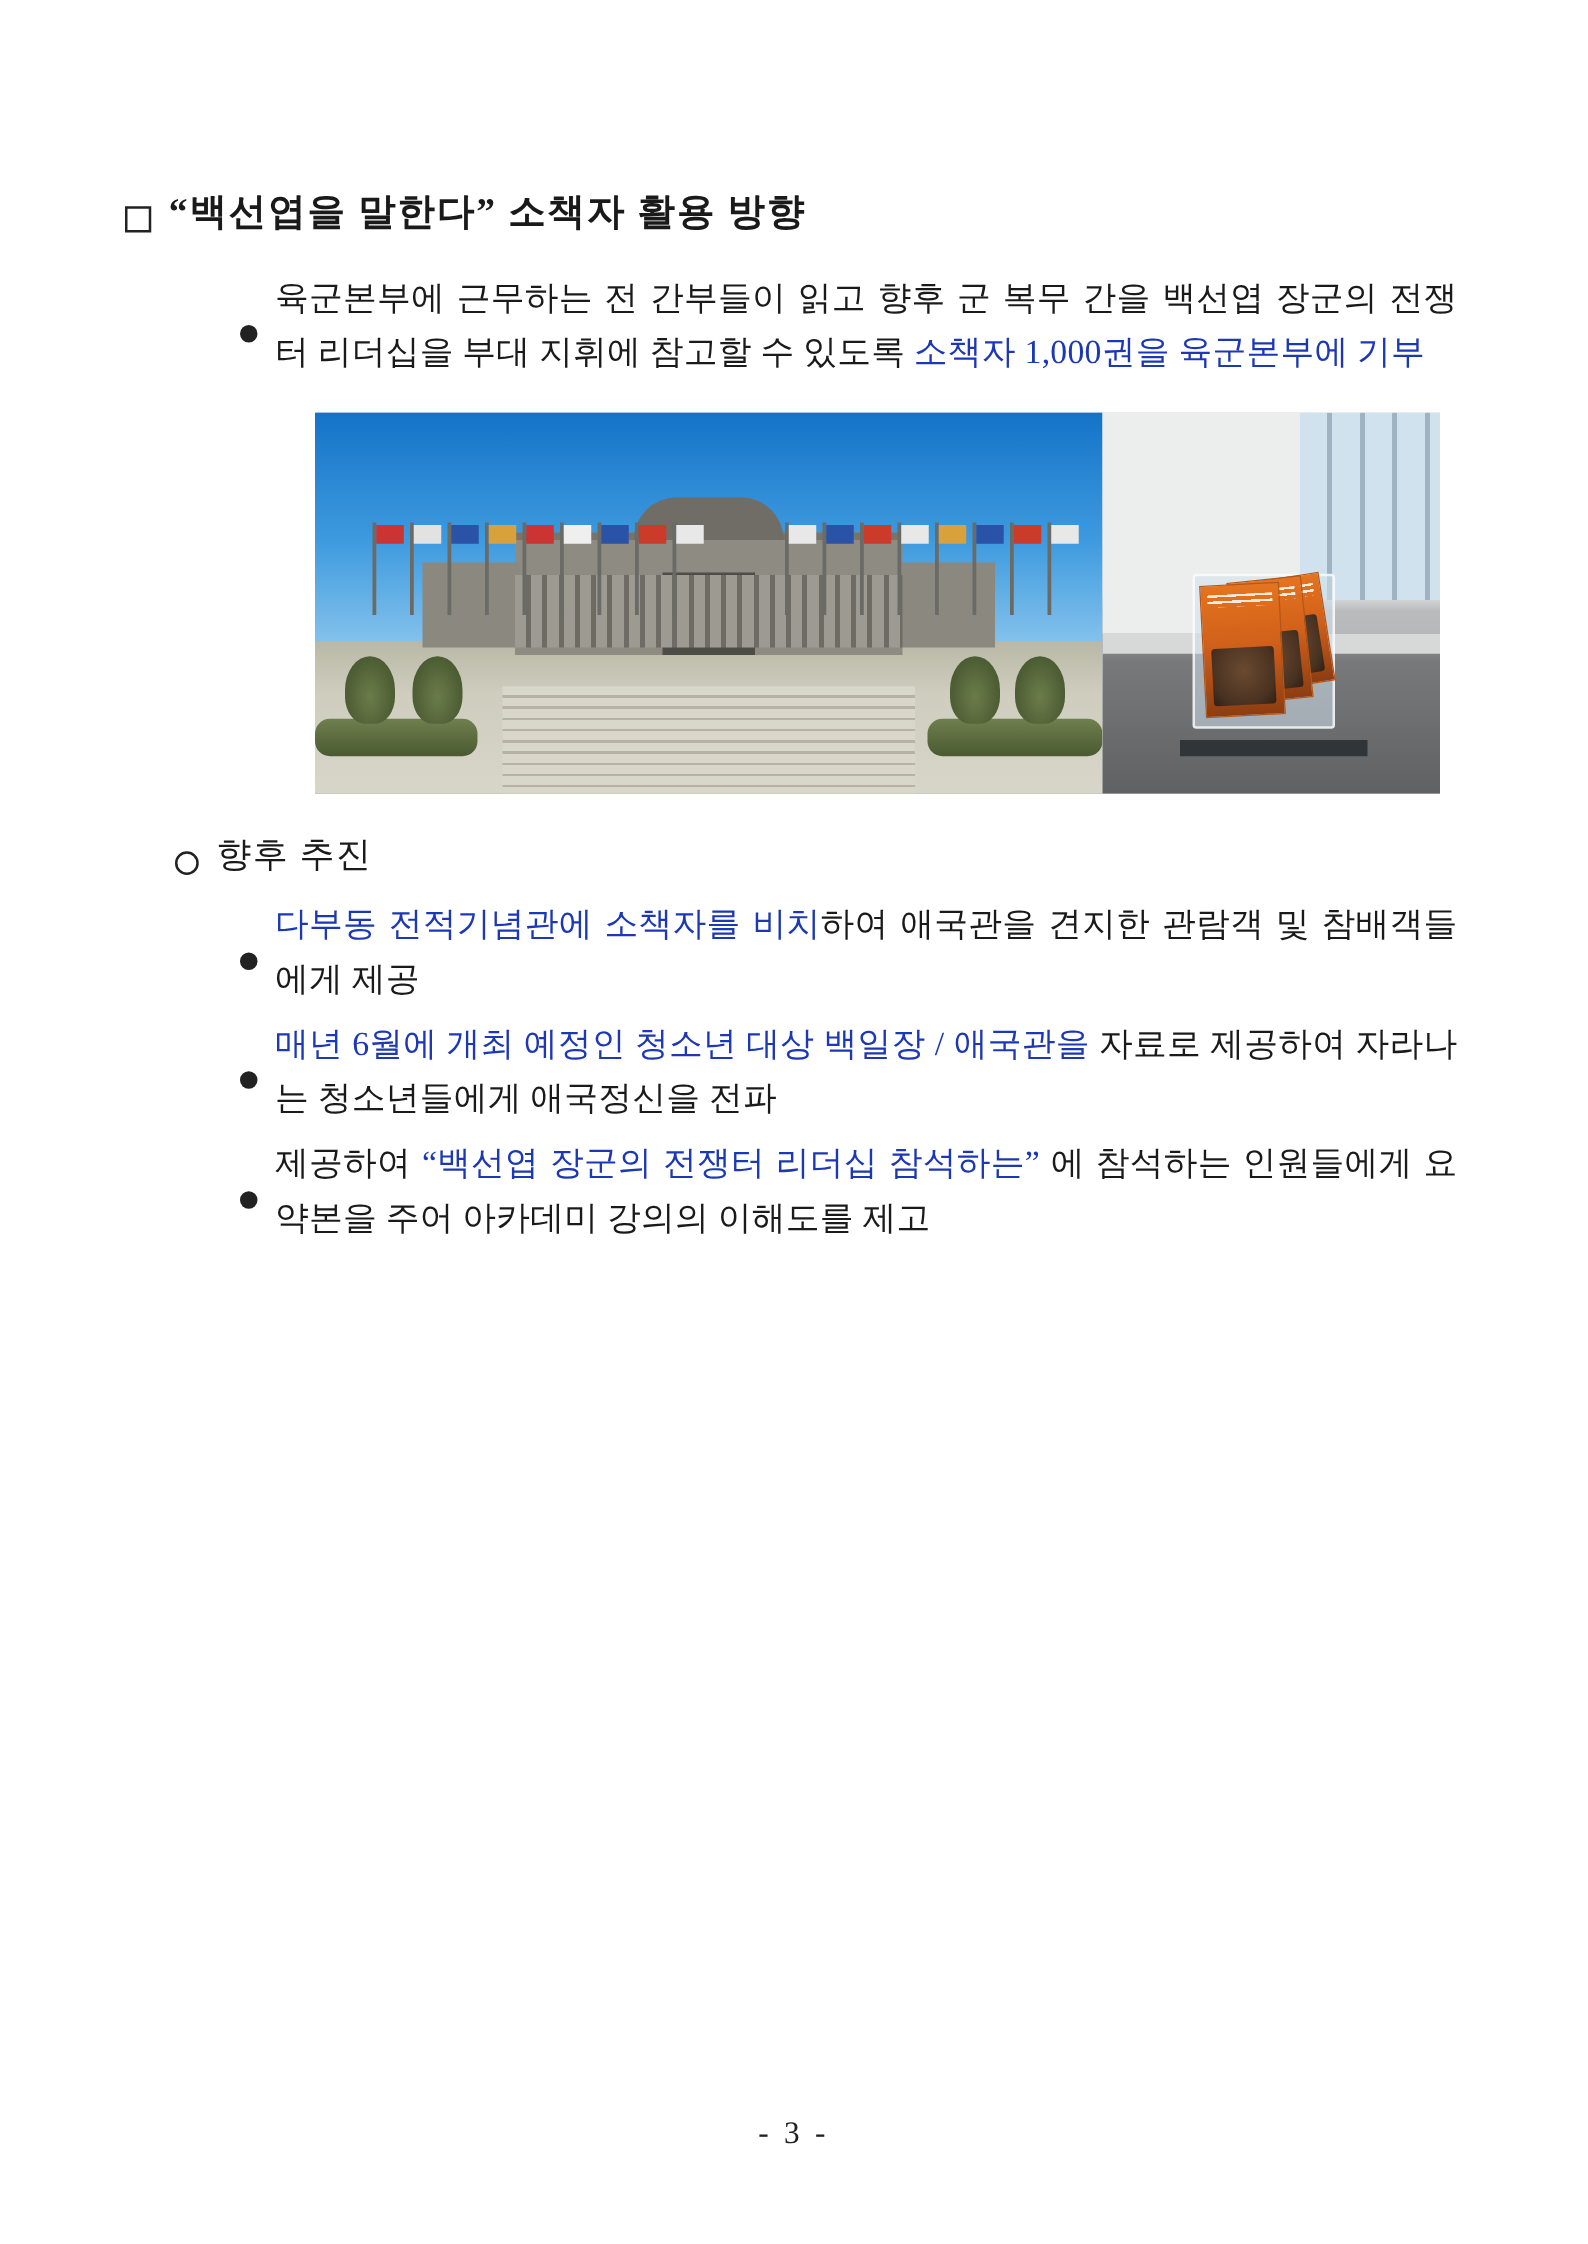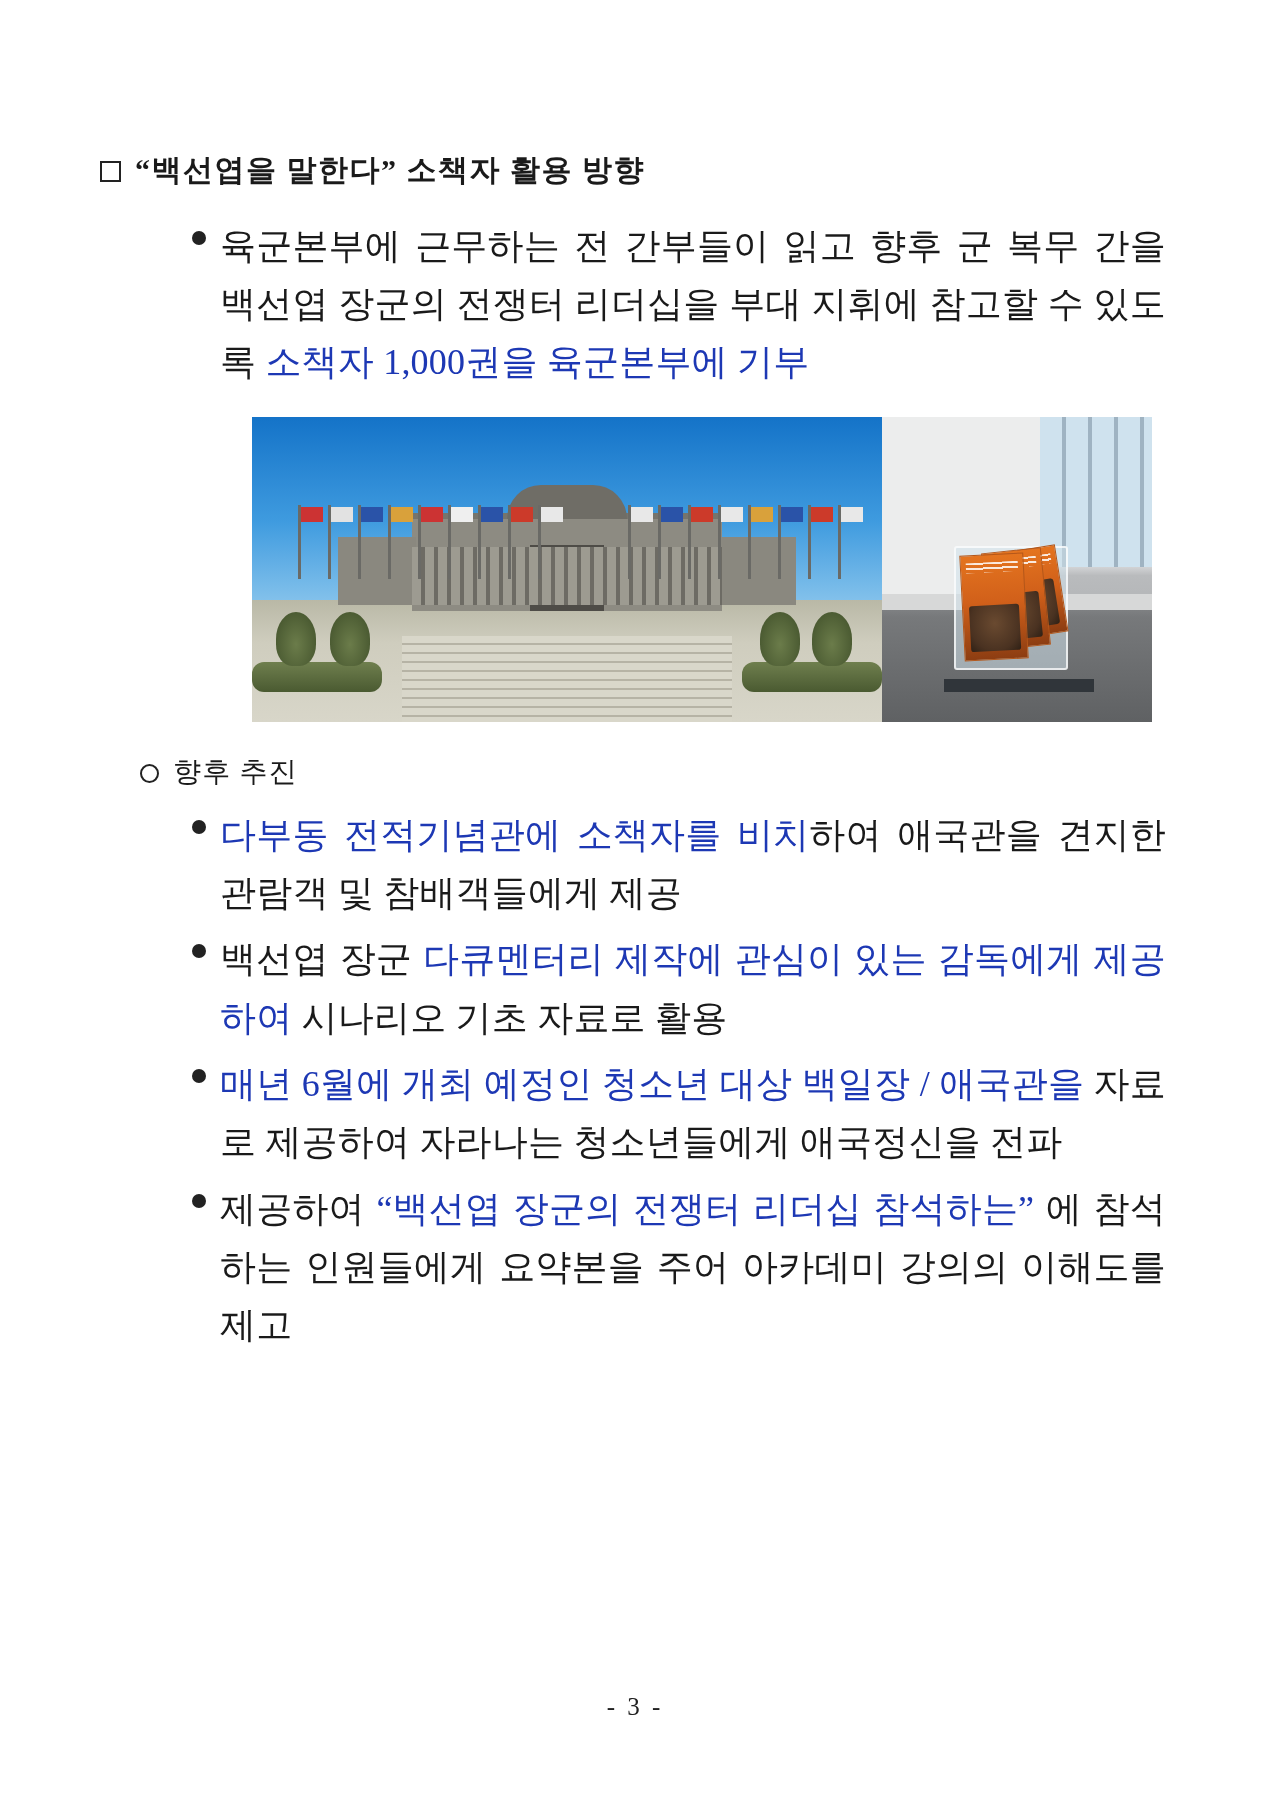--- a/index.html
+++ b/index.html
@@ -19,21 +19,21 @@
     left: 0; top: 0;
     width: 1270px;
     height: 1795px;
     box-sizing: border-box;
     padding: 150px 100px 40px 100px;
   }
 
   
   .row {
     display: flex;
-    align-items: flex-start;
+    align-items: center;
     font-family: Liberation Serif, serif;
   }
   .marker {
     flex: 0 0 auto;
     display: block;
     line-height: 1;
     user-select: none;
   }
   .txt {
     flex: 1 1 auto;
@@ -84,21 +84,21 @@
   }
   .lvl3 .marker {
     width: 14px;
     height: 14px;
     background: #222;
     border-radius: 50%;
     margin-top: 14px;
     margin-right: 14px;
   }
   .lvl3 .txt {
-    font-size: 36px;
+    font-size: 27px;
     line-height: 1.62;
     letter-spacing: 0.2px;
     text-align: justify;
     text-justify: inter-character;
     padding-right: 4px;
   }
 
   .blue { color: #1d38b4; }
 
   
@@ -362,26 +362,20 @@
   </div>
 
 
   <div class="row lvl3">
     <span class="marker"></span>
     <span class="txt">
       <span class="blue">다부동 전적기념관에 소책자를 비치</span><span>하여 애국관을 견지한 관람객 및 참배객들에게 제공</span>
     </span>
   </div>
 
-  <div class="row lvl3">
-    <span class="marker"></span>
-    <span class="txt">
-      <span>백선엽 장군 </span><span class="blue">다큐멘터리 제작에 관심이 있는 감독에게 제공하여</span><span> 시나리오 기초 자료로 활용</span>
-    </span>
-  </div>
 
   <div class="row lvl3">
     <span class="marker"></span>
     <span class="txt">
       <span class="blue">매년 6월에 개최 예정인 청소년 대상 백일장 / 애국관을</span><span> 자료로 제공하여 자라나는 청소년들에게 애국정신을 전파</span>
     </span>
   </div>
 
   <div class="row lvl3">
     <span class="marker"></span>

